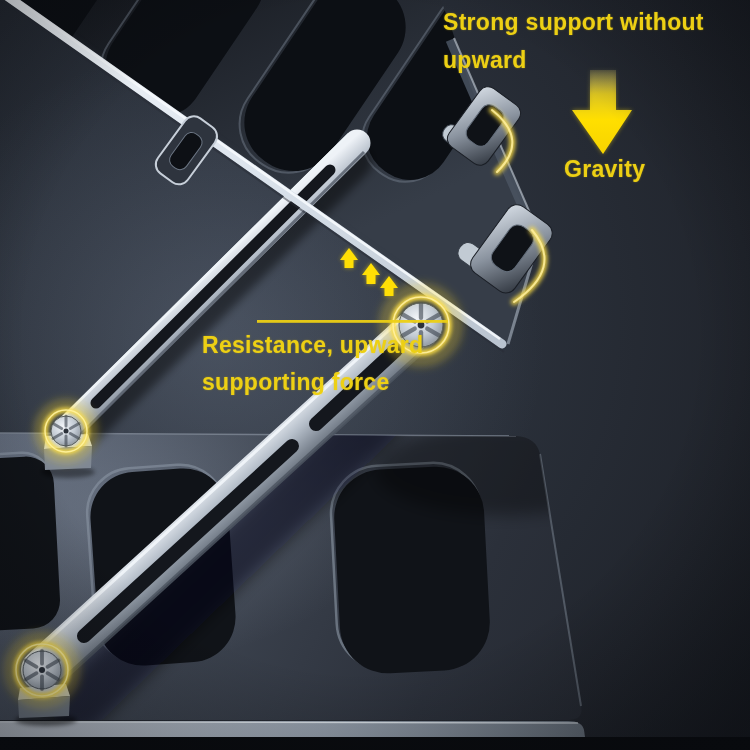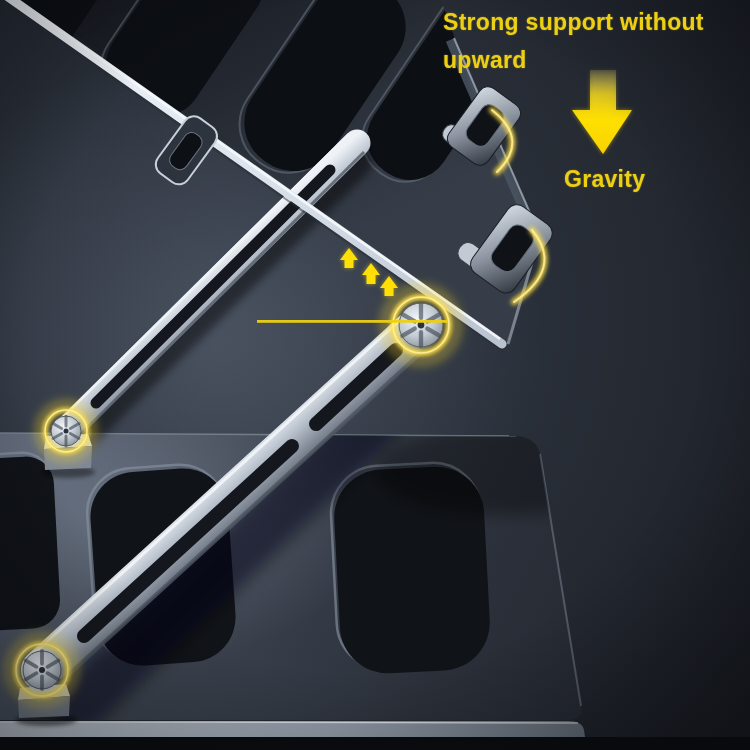--- a/index.html
+++ b/index.html
@@ -14,21 +14,21 @@
     background:#15803d;
   }
   .stage svg{position:absolute;left:0;top:0;}
   .cap{
     position:absolute;color:var(--annotation-yellow);
     font-size:23px;font-weight:bold;letter-spacing:.3px;
     text-shadow:0 0 2px rgba(220,190,20,.45);
     white-space:nowrap;user-select:none;
   }
   .top-cap{left:443px;top:3px;line-height:38px;}
-  .gravity-cap{left:564px;top:166px;}
+  .gravity-cap{left:564px;top:156px;}
   .resist-cap{left:202px;top:327px;line-height:37px;}
 </style>
 </head>
 <body>
 
 <div class="stage">
 
 <svg width="750" height="750" viewBox="0 0 750 750">
   <defs>
     <radialGradient id="bg" cx="32%" cy="42%" r="90%">
@@ -306,14 +306,18 @@
   <rect width="750" height="750" fill="url(#vig)"></rect>
 </svg>
 
 <div class="cap top-cap">
   <div>Strong support without</div>
   <div>upward</div>
 </div>
 
 <div class="cap gravity-cap">Gravity</div>
 
-
+<div class="cap resist-cap">
+  <div>Resistance, upward</div>
+  <div>supporting force</div>
 </div>
 
+</div>
+
 </body></html>

